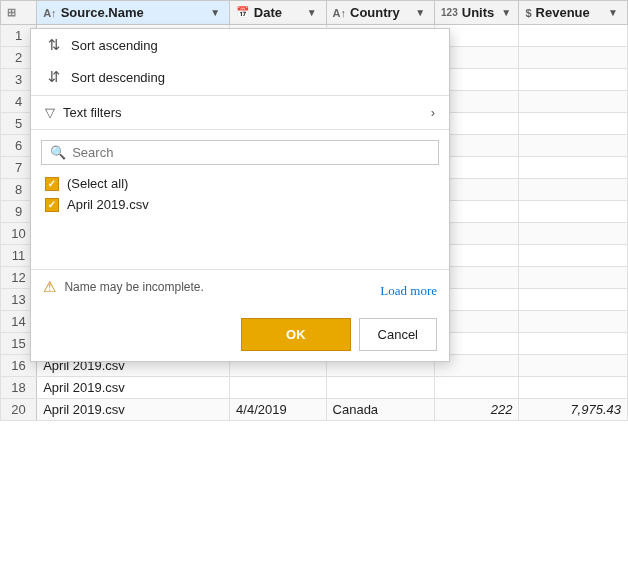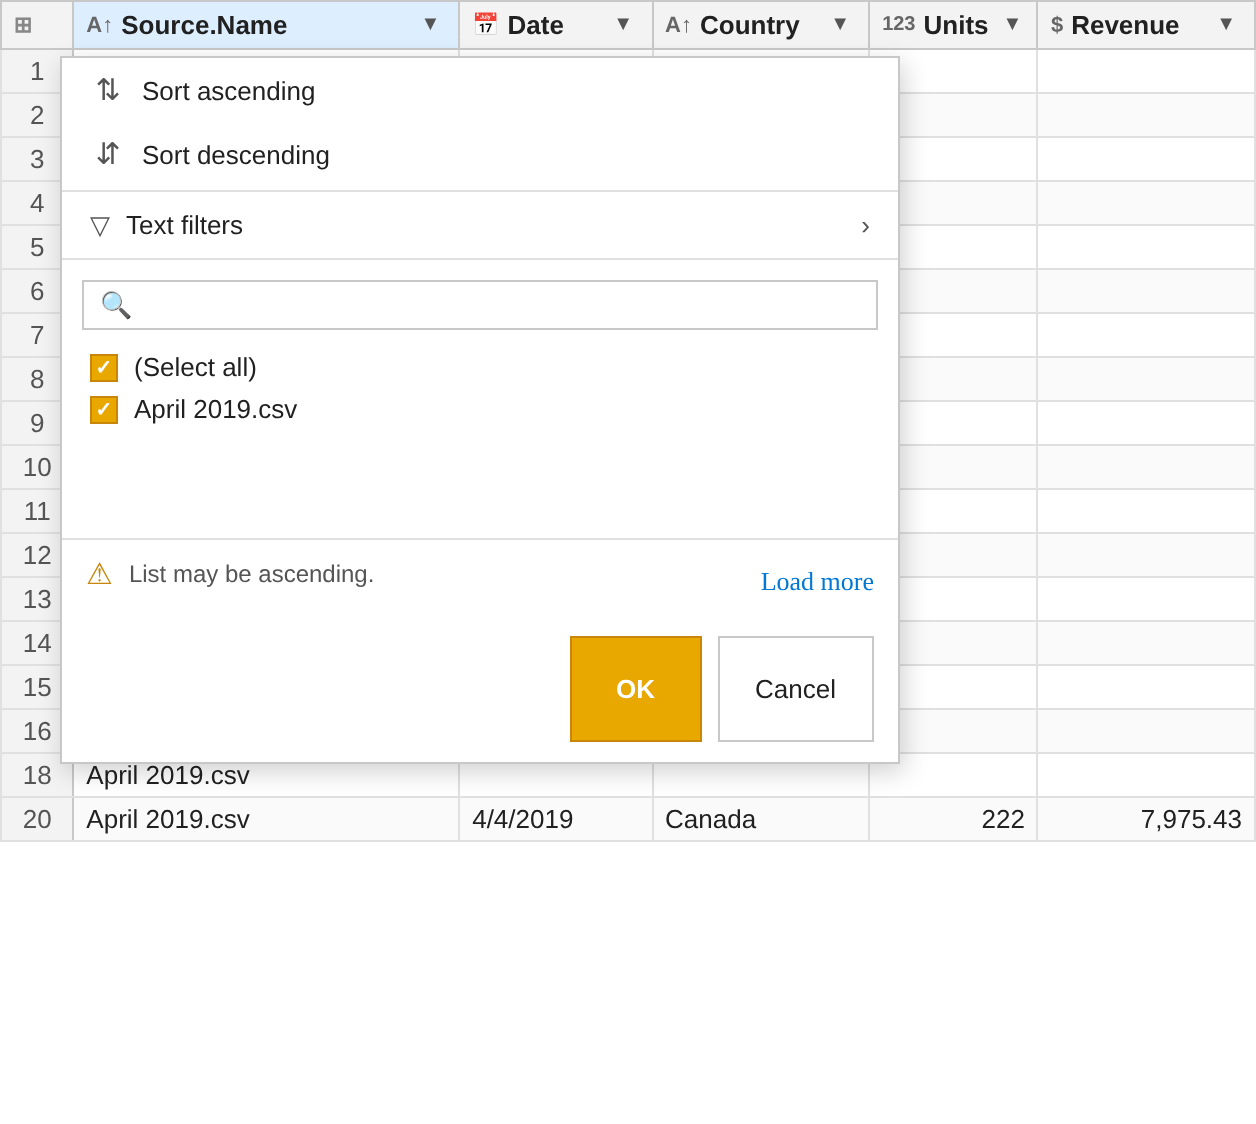--- a/index.html
+++ b/index.html
@@ -84,21 +84,21 @@
       color: #555;
       border-right: 1px solid #c8c8c8;
     }
 
     .col-source { width: 160px; }
     .col-date { width: 80px; }
     .col-country { width: 90px; }
     .col-units { width: 70px; text-align: right; }
     .col-revenue { width: 90px; text-align: right; }
 
-    td.num { text-align: right; }
+    td.num { text-align: right; font-style: italic; }
 
     
     .dropdown-overlay {
       position: absolute;
       top: 28px;
       left: 30px;
       width: 420px;
       background: #fff;
       border: 1px solid #c8c8c8;
       box-shadow: 2px 4px 12px rgba(0,0,0,0.18);
@@ -258,30 +258,30 @@
       gap: 8px;
       padding: 6px 12px 10px 12px;
     }
 
     .btn-ok {
       background: #e8a800;
       border: 1px solid #c8860a;
       color: #fff;
       font-size: 13px;
       font-weight: 600;
-      padding: 6px 22px;
+      padding: 6px 44px;
       cursor: pointer;
     }
 
     .btn-cancel {
       background: #fff;
       border: 1px solid #c8c8c8;
       color: #212121;
       font-size: 13px;
-      padding: 18px 18px;
+      padding: 8px 18px;
       cursor: pointer;
     }
 
     .th-active {
       background: #ddeeff;
     }
   </style>
 </head>
 <body>
 
@@ -498,20 +498,21 @@
         <span class="filter-icon">▽</span>
         <span>Text filters</span>
       </div>
       <span class="chevron-right">›</span>
     </div>
     <hr class="divider">
 
     <div class="search-container">
       <div class="search-box">
         <span class="search-icon-inner">🔍</span>
+        <input type="text" placeholder="Search" style="">
       </div>
     </div>
 
     <div class="checklist">
       <div class="check-item">
         <div class="checkbox-custom">
           <span class="checkmark">✓</span>
         </div>
         <span>(Select all)</span>
       </div>
@@ -520,21 +521,21 @@
           <span class="checkmark">✓</span>
         </div>
         <span>April 2019.csv</span>
       </div>
     </div>
 
     <div class="dropdown-footer">
       <div class="footer-warning-row">
         <div class="incomplete-warning">
           <span class="warning-icon">⚠</span>
-          <span>List may be ascending.</span>
+          <span>Name may be incomplete.</span>
         </div>
         <a class="load-more-link" href="#">Load more</a>
       </div>
     </div>
     <div class="button-row">
       <button class="btn-ok">OK</button>
       <button class="btn-cancel">Cancel</button>
     </div>
   </div>
 </div>

